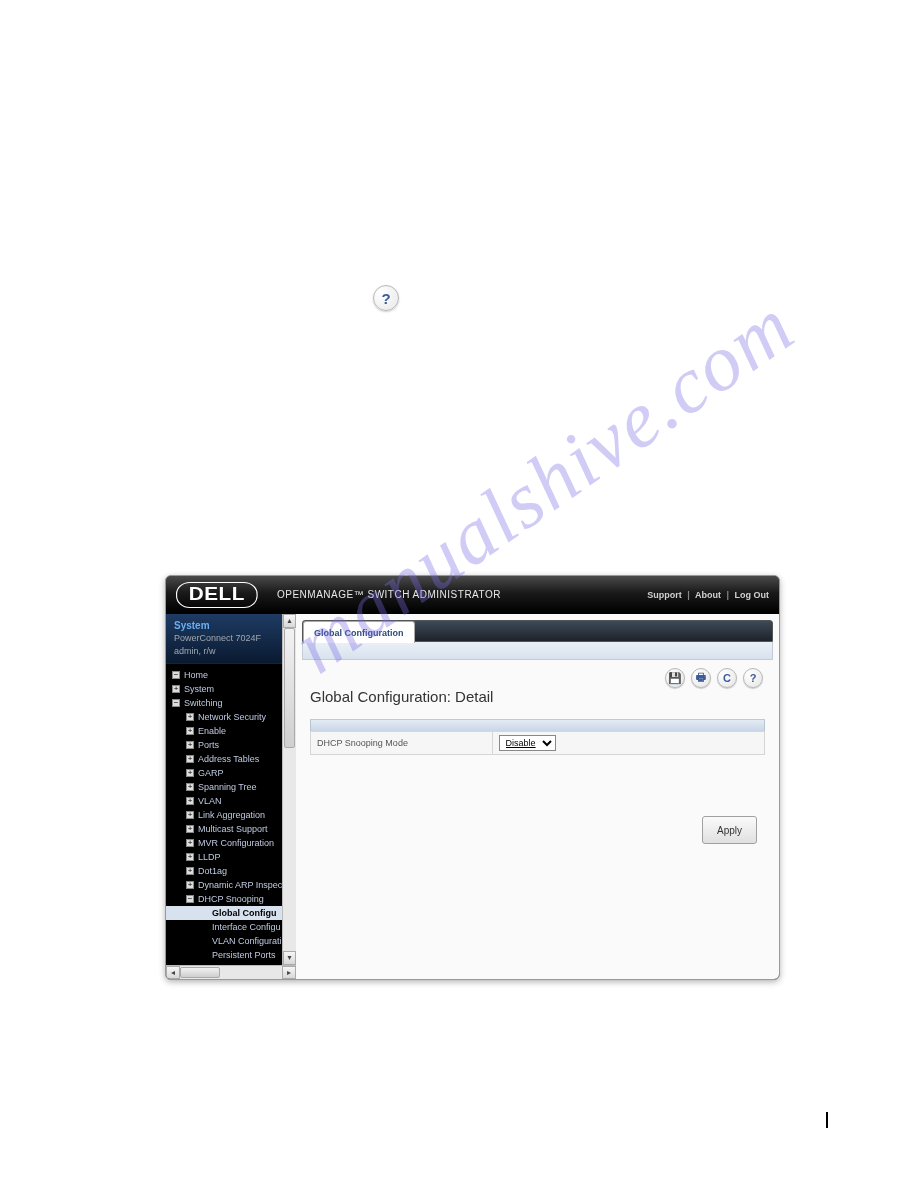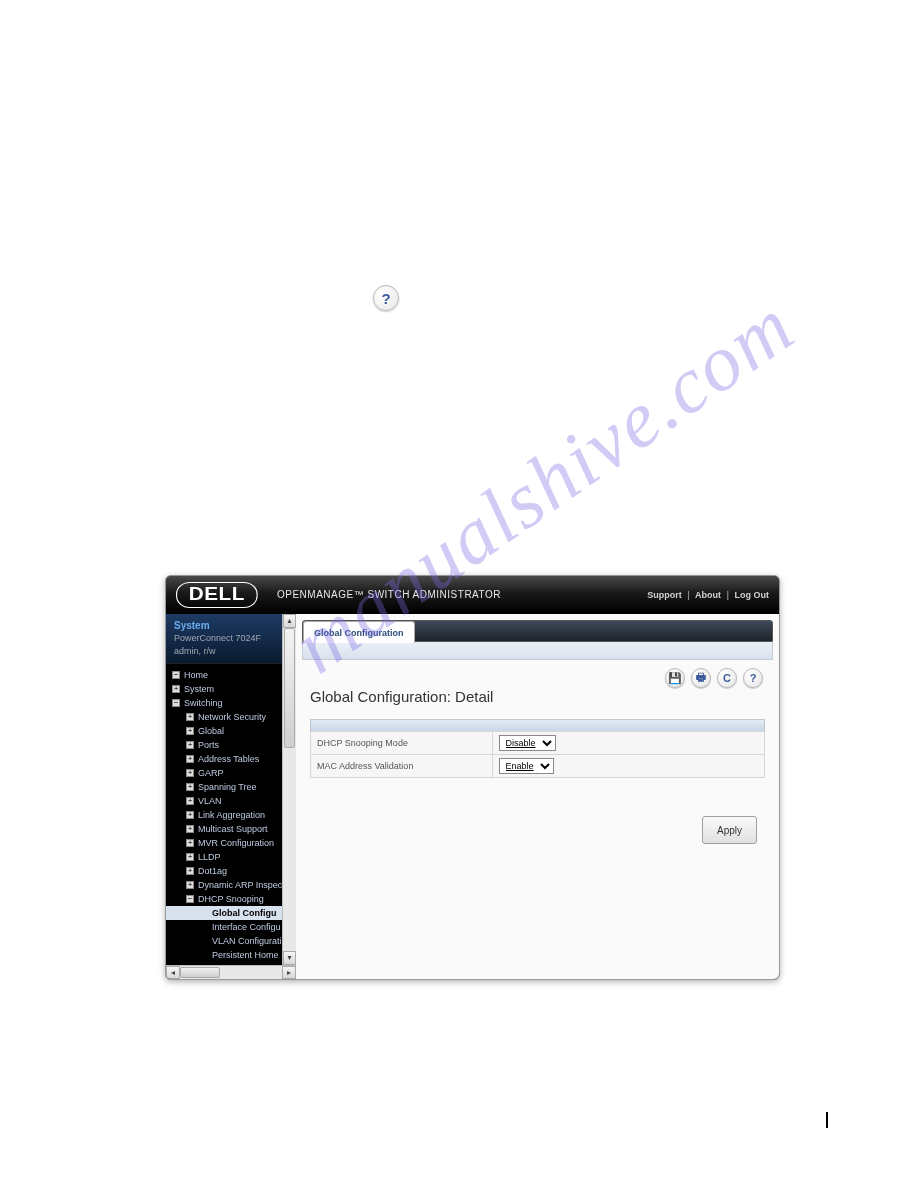--- a/index.html
+++ b/index.html
@@ -356,21 +356,21 @@
             <div class="tree-item level1">
               <span class="box">−</span>
               <span>Switching</span>
             </div>
             <div class="tree-item level2">
               <span class="box">+</span>
               <span>Network Security</span>
             </div>
             <div class="tree-item level2">
               <span class="box">+</span>
-              <span>Global</span>
+              <span>Enable</span>
             </div>
             <div class="tree-item level2">
               <span class="box">+</span>
               <span>Ports</span>
             </div>
             <div class="tree-item level2">
               <span class="box">+</span>
               <span>Address Tables</span>
             </div>
             <div class="tree-item level2">
@@ -420,21 +420,21 @@
             <div class="tree-item level3 nobox">
               <span class="box"></span>
               <span>Interface Configu</span>
             </div>
             <div class="tree-item level3 nobox">
               <span class="box"></span>
               <span>VLAN Configurati</span>
             </div>
             <div class="tree-item level3 nobox">
               <span class="box"></span>
-              <span>Persistent Home</span>
+              <span>Persistent Ports</span>
             </div>
             <div class="tree-item level3 nobox">
               <span class="box"></span>
               <span>Static Bindings C</span>
             </div>
             <div class="tree-item level3 nobox">
               <span class="box"></span>
               <span>Dynamic Binding</span>
             </div>
           </div>
@@ -474,28 +474,20 @@
           <table class="form-table">
             <tbody>
                 <tr>
               <td class="lbl">DHCP Snooping Mode</td>
               <td>
                 <select class="tiny">
                   <option>Disable</option>
                 </select>
               </td>
             </tr>
-            <tr>
-              <td class="lbl">MAC Address Validation</td>
-              <td>
-                <select class="tiny">
-                  <option>Enable</option>
-                </select>
-              </td>
-            </tr>
           </tbody>
             </table>
         </div>
 
         <button class="apply-btn">Apply</button>
       </div>
     </div>
   </div>
 </div>
 

